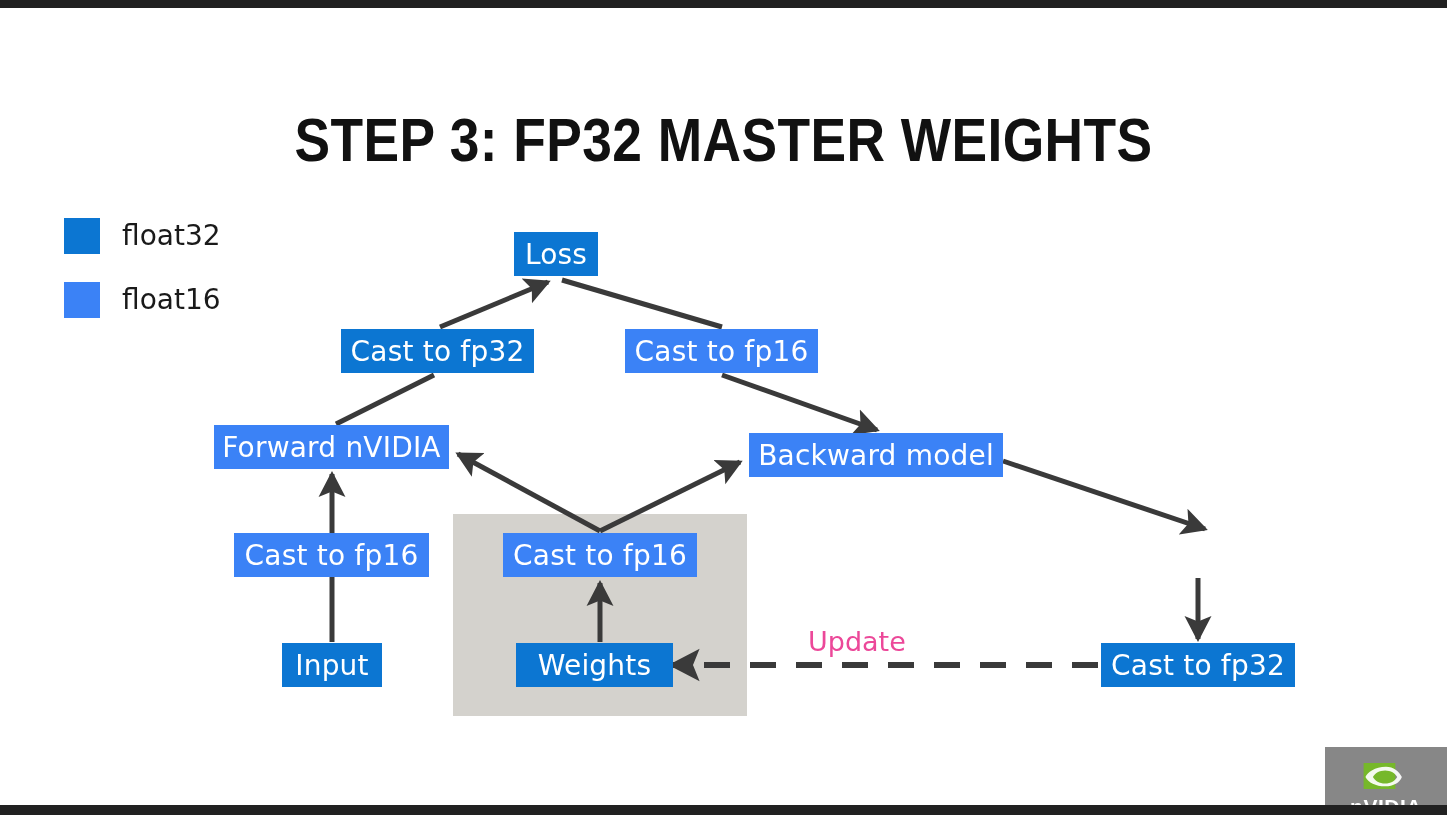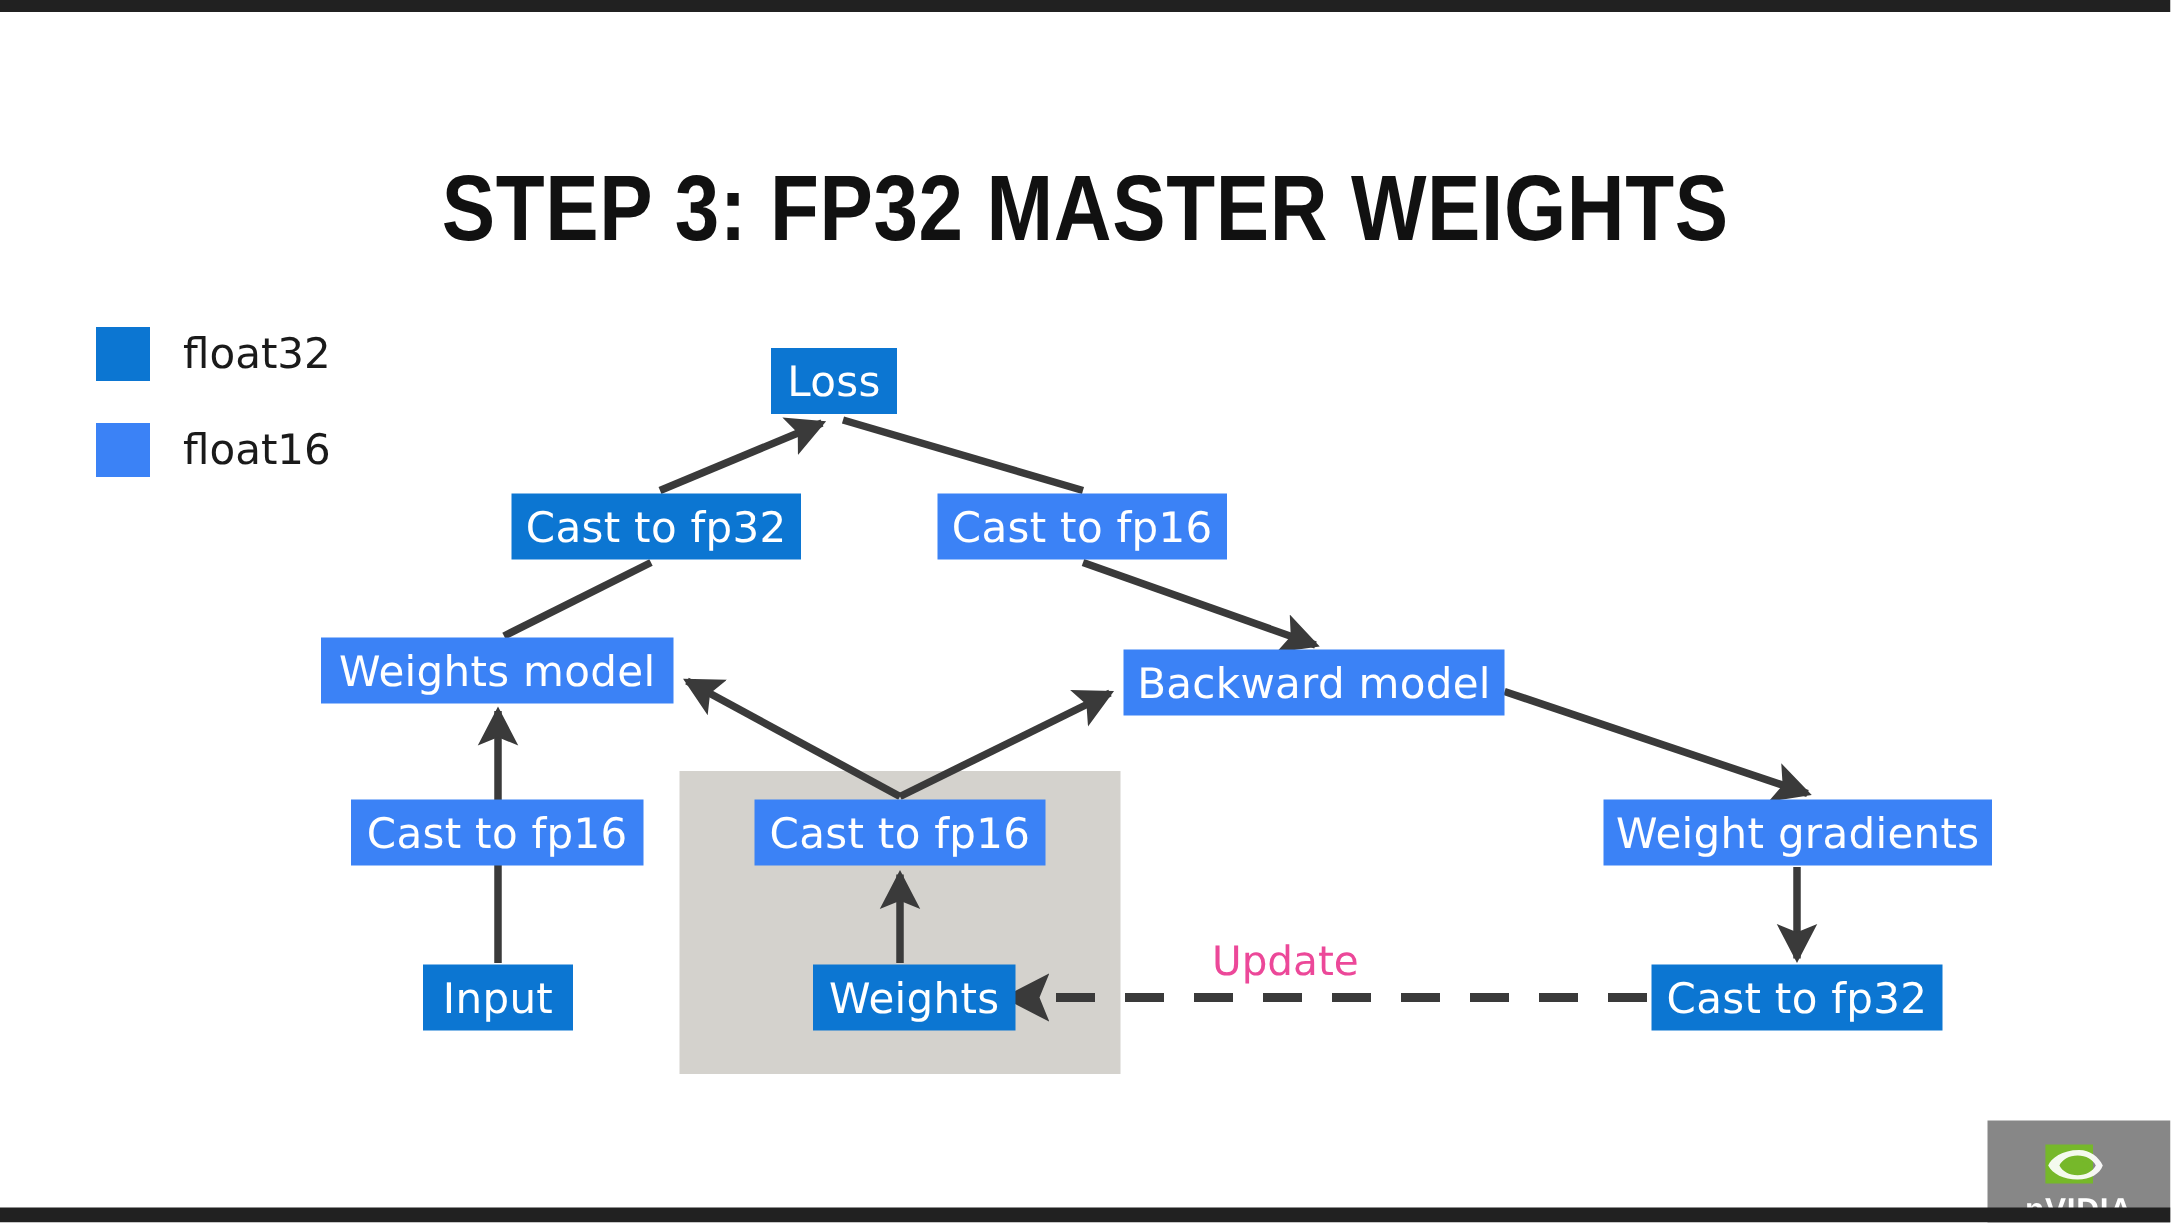--- a/index.html
+++ b/index.html
@@ -183,27 +183,26 @@
       <line x1="1003" y1="461" x2="1205" y2="529" stroke="#3a3a3a" stroke-width="5" marker-end="url(#ah)"></line>
 
       <line x1="1198" y1="578" x2="1198" y2="639" stroke="#3a3a3a" stroke-width="5" marker-end="url(#ah)"></line>
 
       <line x1="1098" y1="665" x2="672" y2="665" stroke="#3a3a3a" stroke-width="6" stroke-dasharray="26,20" marker-end="url(#ah)"></line>
     </svg>
 
     <div class="node-box node-blue" style="left: 514px; top: 232px; width: 84px; height: 44px; z-index: 2;">Loss</div>
     <div class="node-box node-blue" style="left: 341px; top: 329px; width: 193px; height: 44px; z-index: 2;">Cast to fp32</div>
     <div class="node-box node-green" style="left: 625px; top: 329px; width: 193px; height: 44px; z-index: 2;">Cast to fp16</div>
-    <div class="node-box node-green" style="left: 214px; top: 425px; width: 235px; height: 44px; z-index: 2;">Weights model</div>
+    <div class="node-box node-green" style="left: 214px; top: 425px; width: 235px; height: 44px; z-index: 2;">Forward nVIDIA</div>
     <div class="node-box node-green" style="left: 749px; top: 433px; width: 254px; height: 44px; z-index: 2;">Backward model</div>
     <div class="node-box node-green" style="left: 234px; top: 533px; width: 195px; height: 44px; z-index: 2;">Cast to fp16</div>
     <div class="node-box node-green" style="left: 503px; top: 533px; width: 194px; height: 44px; z-index: 2;">Cast to fp16</div>
-    <div class="node-box node-green" style="left: 1069px; top: 533px; width: 259px; height: 44px; z-index: 2;">Weight gradients</div>
     <div class="node-box node-blue" style="left: 282px; top: 643px; width: 100px; height: 44px; z-index: 2; text-align: center;">Input</div>
-    <div class="node-box node-blue" style="left: 542px; top: 643px; width: 135px; height: 44px; z-index: 2;">Weights</div>
+    <div class="node-box node-blue" style="left: 516px; top: 643px; width: 157px; height: 44px; z-index: 2;">Weights</div>
     <div class="node-box node-blue" style="left: 1101px; top: 643px; width: 194px; height: 44px; z-index: 2;">Cast to fp32</div>
 
     <div id="update-label" style="left: 808px; top: 626px; z-index: 3;">Update</div>
   </div>
 
   <div id="nvidia-logo">
     <svg id="nvidia-mark" viewBox="0 0 60 40">
       <path d="M6 6 L40 6 L40 34 L6 34 Z" fill="#76b82a"></path>
       <path d="M30 10 C18 10 10 16 8 21 C11 27 19 31 29 31 C38 31 45 27 47 21 C44 15 38 10 30 10 Z
                M29 14 C35 14 40 17 42 21 C40 25 35 28 29 28 C23 28 18 25 16 21 C18 17 23 14 29 14 Z" fill="#ffffff" opacity="0.92"></path>

